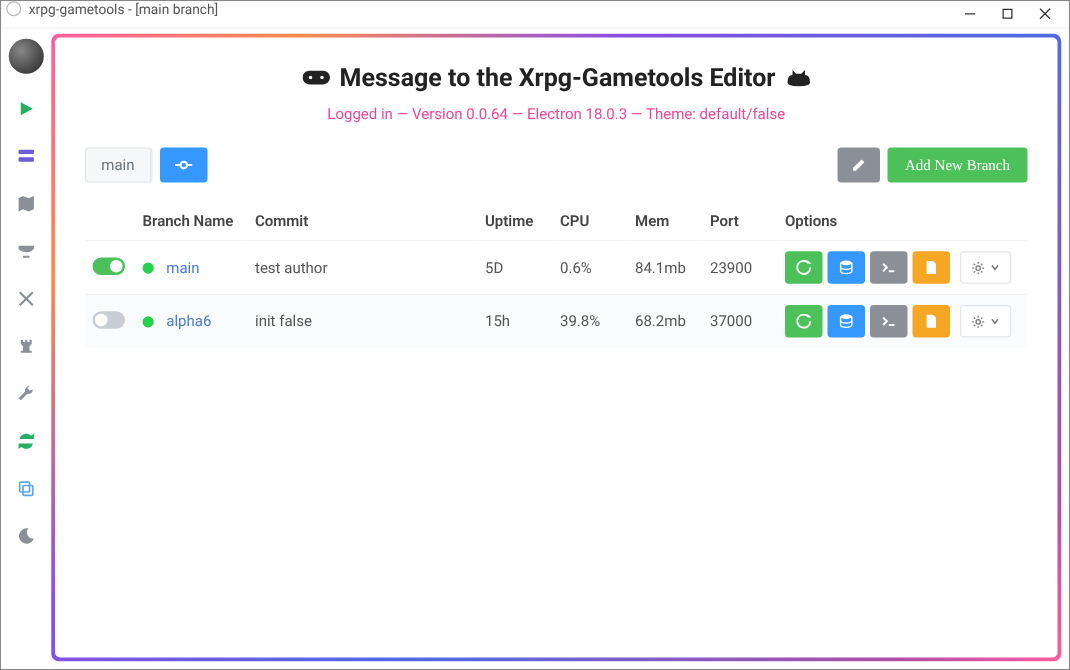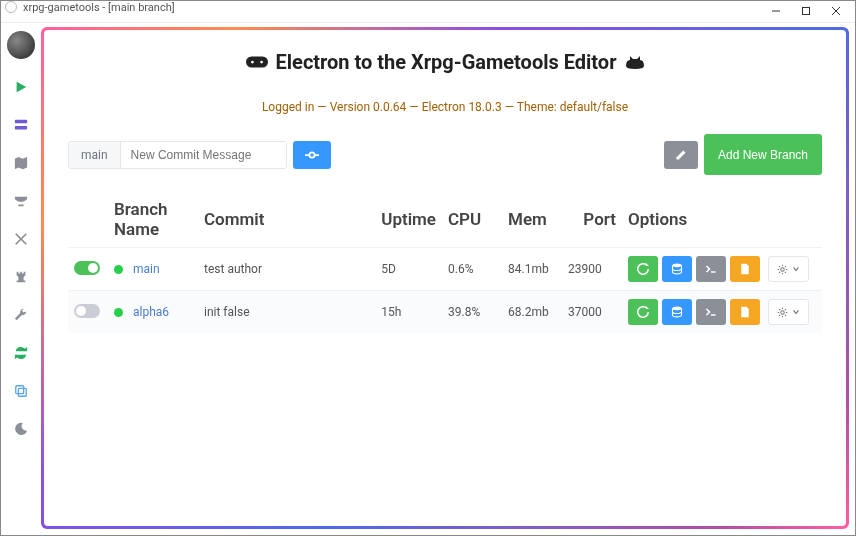--- a/index.html
+++ b/index.html
@@ -14,31 +14,31 @@
     .sidebar { width: 40px; background: #fff; display: flex; flex-direction: column; align-items: center; padding-top: 8px; gap: 18px; }
     .avatar { width: 28px; height: 28px; border-radius: 50%; background: radial-gradient(circle at 35% 35%, #888, #222); }
     .side-icon { width: 20px; height: 20px; display: flex; align-items: center; justify-content: center; color: #8a8f98; cursor: pointer; }
     .side-icon.play { color: #27ae60; }
     .side-icon.swap { color: #27ae60; }
     .main-wrap { flex: 1; padding: 4px 6px 6px 0; }
     .gradient-frame { width: 100%; height: 100%; border-radius: 6px; padding: 3px; background: linear-gradient(135deg, #ff5ea0 0%, #ff8b4c 15%, #8b4ee6 35%, #4e6be6 60%, #b14ea6 90%, #ff5ea0 100%); }
     .main-panel { width: 100%; height: 100%; background: #fff; border-radius: 4px; padding: 20px 24px; overflow: auto; }
     .header { text-align: center; margin-bottom: 20px; }
     .header h1 { font-size: 20px; font-weight: 700; color: #222; display: inline-flex; align-items: center; gap: 8px; }
-    .sub { font-size: 12px; color: #a16207; margin-top: 24px; }
+    .sub { font-size: 12px; color: #ec4899; margin-top: 8px; }
     .toolbar { display: flex; align-items: center; margin-bottom: 16px; }
     .input-group { display: flex; border: 1px solid #e3e6ea; border-radius: 3px; overflow: hidden; }
     .input-group .prefix { padding: 6px 12px; background: #f6f7f9; color: #6c757d; font-size: 12px; border-right: 1px solid #e3e6ea; }
     .input-group input { border: none; outline: none; padding: 6px 10px; font-size: 12px; width: 165px; }
     .commit-btn { margin-left: 6px; background: #3498ff; border: none; color: #fff; padding: 0 12px; height: 28px; border-radius: 3px; cursor: pointer; display: flex; align-items: center; justify-content: center; }
     .spacer { flex: 1; }
     .pencil-btn { background: #8a8f98; border: none; color: #fff; width: 34px; height: 28px; border-radius: 3px; cursor: pointer; display: flex; align-items: center; justify-content: center; margin-right: 6px; }
-    .add-branch-btn { background: #4cc159; border: none; color: #fff; padding: 0 14px; height: 41px; border-radius: 3px; cursor: pointer; font-size: 12px; }
+    .add-branch-btn { background: #4cc159; border: none; color: #fff; padding: 0 14px; height: 28px; border-radius: 3px; cursor: pointer; font-size: 12px; font-family: Liberation Serif, serif; }
     table { width: 100%; border-collapse: collapse; font-size: 12px; }
-    th { text-align: left; font-weight: 600; color: #444; padding: 8px 6px; font-size: 17px; }
+    th { text-align: left; font-weight: 600; color: #444; padding: 8px 6px; font-size: 12px; }
     td { padding: 8px 6px; color: #555; vertical-align: middle; }
     tbody tr { border-top: 1px solid #f0f1f3; }
     tbody tr:nth-child(even) { background: #fafbfc; }
     .toggle { width: 26px; height: 14px; border-radius: 7px; position: relative; display: inline-block; cursor: pointer; }
     .toggle::after { content: ""; position: absolute; width: 10px; height: 10px; border-radius: 50%; background: #fff; top: 2px; }
     .toggle.on { background: #4cc159; }
     .toggle.on::after { right: 2px; }
     .toggle.off { background: #c9ced6; }
     .toggle.off::after { left: 2px; }
     .dot { width: 9px; height: 9px; border-radius: 50%; display: inline-block; margin-right: 10px; vertical-align: middle; }
@@ -50,21 +50,21 @@
     .obtn.blue { background: #3498ff; }
     .obtn.gray { background: #8a8f98; }
     .obtn.orange { background: #f5a623; }
     .gear-btn { border: 1px solid #e3e6ea; background: #fff; color: #777; height: 26px; padding: 0 8px; border-radius: 3px; cursor: pointer; display: flex; align-items: center; gap: 4px; margin-left: 4px; font-size:11px;}
     .col-toggle{width:40px;}
     .col-name{width:90px;}
     .col-commit{}
     .col-uptime{width:60px;}
     .col-cpu{width:60px;}
     .col-mem{width:60px;}
-    .col-port{width:60px;text-align:right;}
+    .col-port{width:60px;}
     .col-opts{width:200px;}
     svg { display: block; }
   </style>
 </head>
 <body>
 
 <div class="window">
   <div class="titlebar">
     <div class="app-icon"></div>
     <div class="title">xrpg-gametools - [main branch]</div>
@@ -150,36 +150,35 @@
         <div class="main-panel">
           <div class="header">
             <h1>
               <span>
                 <svg width="22" height="22" viewBox="0 0 24 16">
                     <rect x="0" y="2" width="24" height="12" rx="6" fill="#222"></rect>
                     <circle cx="7" cy="8" r="1.5" fill="#fff"></circle>
                     <circle cx="17" cy="8" r="1.5" fill="#fff"></circle>
                   </svg>
               </span>
-              <span>Electron to the Xrpg-Gametools Editor</span>
+              <span>Message to the Xrpg-Gametools Editor</span>
               <span>
                 <svg width="20" height="20" viewBox="0 0 20 16">
                     <path d="M2 12 Q2 6 6 6 L6 2 L9 5 L13 5 L16 2 L16 6 Q20 6 20 12 Q20 15 11 15 Q2 15 2 12 Z" fill="#222"></path>
                   </svg>
               </span>
             </h1>
             <div class="sub">
               <span>Logged in</span> — <span>Version 0.0.64</span> — <span>Electron 18.0.3</span> — <span>Theme: default/false</span>
             </div>
           </div>
 
           <div class="toolbar">
             <div class="input-group">
               <div class="prefix">main</div>
-              <input type="text" placeholder="New Commit Message" style="">
             </div>
             <button class="commit-btn">
               <svg width="14" height="14" viewBox="0 0 16 16">
                   <circle cx="8" cy="8" r="3" fill="none" stroke="#fff" stroke-width="2"></circle>
                   <line x1="0" y1="8" x2="5" y2="8" stroke="#fff" stroke-width="2"></line>
                   <line x1="11" y1="8" x2="16" y2="8" stroke="#fff" stroke-width="2"></line>
                 </svg>
             </button>
             <div class="spacer"></div>
             <button class="pencil-btn">

